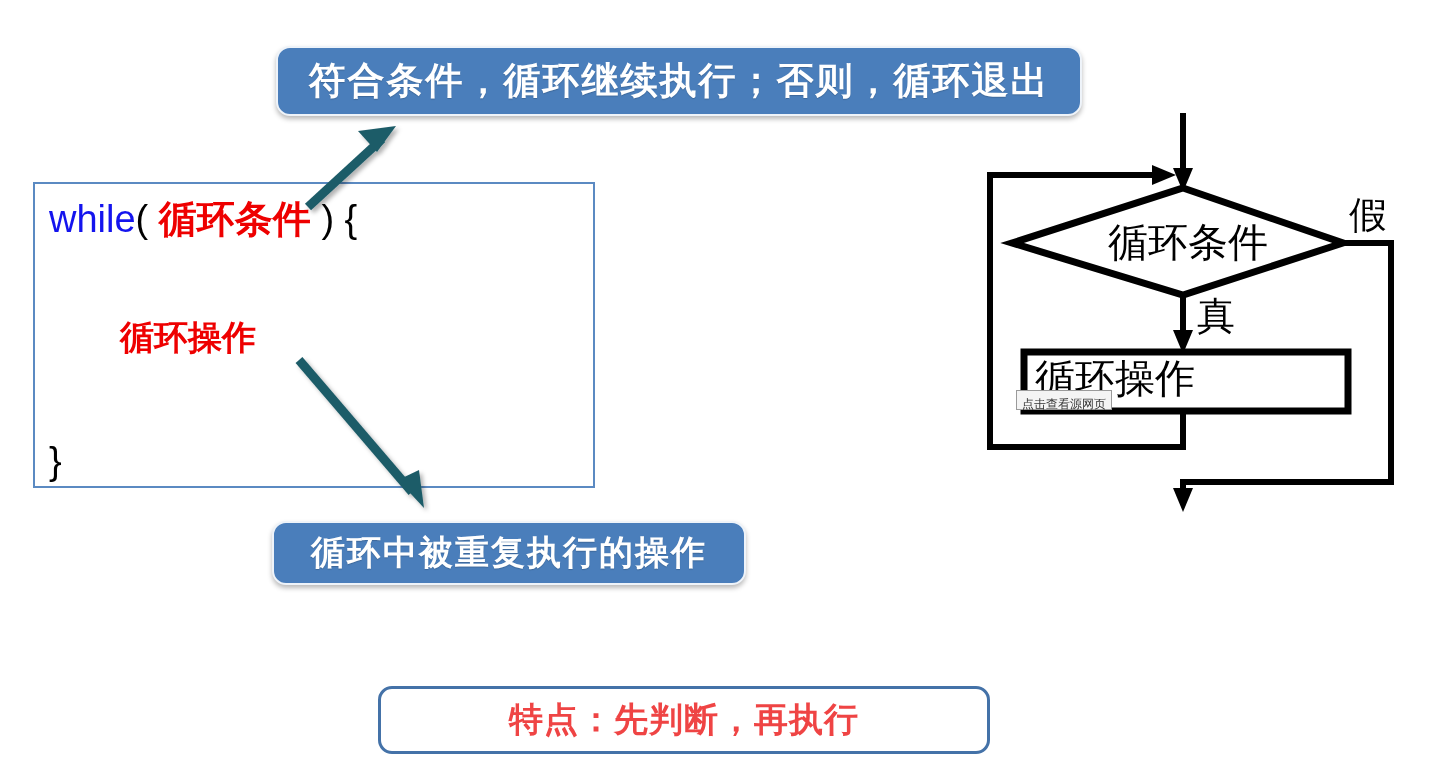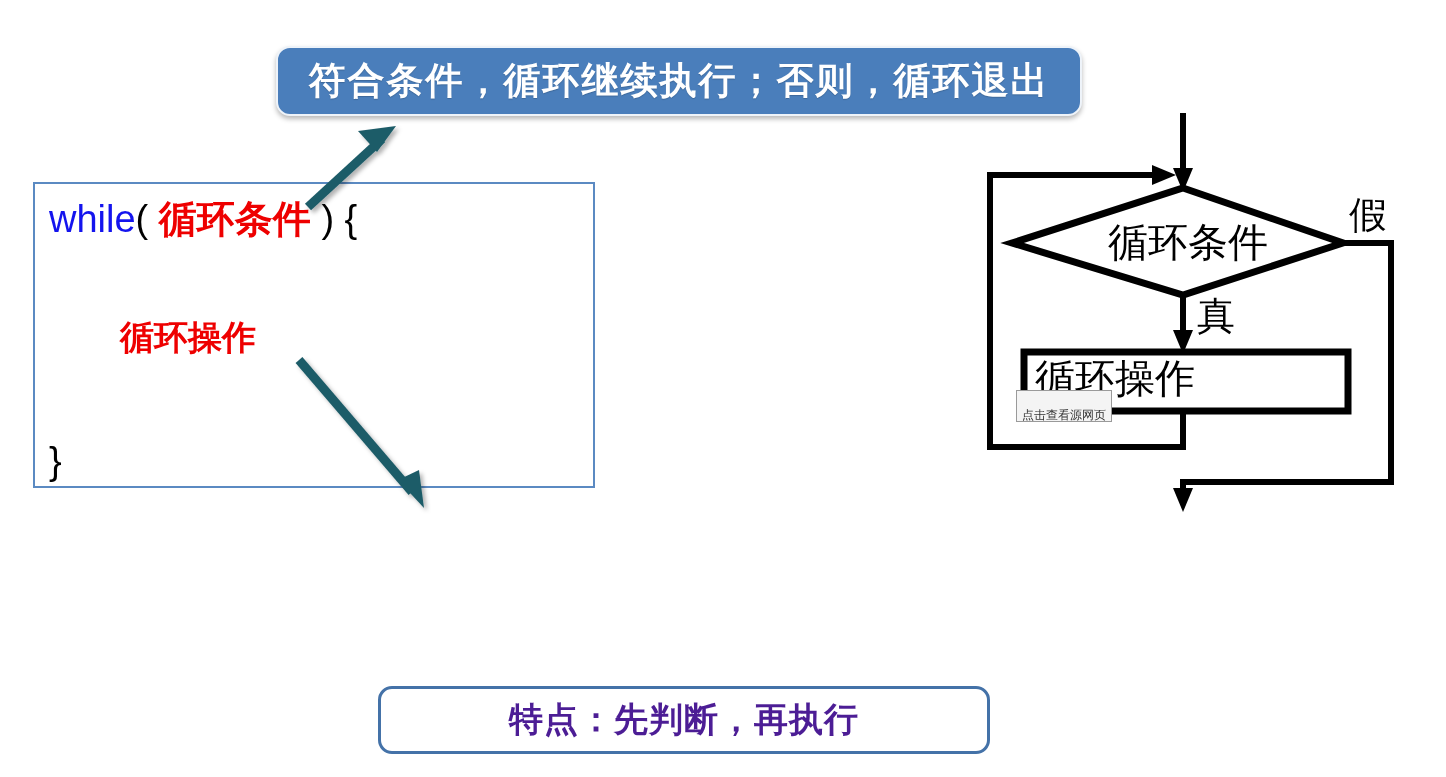--- a/index.html
+++ b/index.html
@@ -107,21 +107,21 @@
     height: 68px;
     box-sizing: border-box;
     border: 3px solid #4472a8;
     border-radius: 14px;
     background: #ffffff;
     display: flex;
     align-items: center;
     justify-content: center;
   }
   #summary-text {
-    color: #4c1d95;
+    color: #ef4444;
     font-weight: bold;
     font-size: 34px;
     letter-spacing: 1px;
     white-space: nowrap;
   }
 
   
   #arrows-layer, #flow-layer {
     position: absolute;
     left: 0;
@@ -162,39 +162,42 @@
     white-space: nowrap;
   }
 
   
   #source-tooltip {
     position: absolute;
     left: 1016px;
     top: 390px;
     height: 20px;
     box-sizing: border-box;
-    padding: 15px 5px;
+    padding: 4px 5px;
     background: #f4f4f4;
     border: 1px solid #9a9a9a;
     color: #333333;
     font-size: 12px;
     line-height: 18px;
     white-space: nowrap;
     font-family: "Liberation Sans", "DejaVu Sans", sans-serif;
   }
 </style>
 </head>
 <body>
 
 <div id="stage">
 
   <div id="callout-condition" class="callout">
     <span>符合条件，循环继续执行；否则，循环退出</span>
   </div>
 
+  <div id="callout-body" class="callout">
+    <span>循环中被重复执行的操作</span>
+  </div>
 
   <div id="code-box">
     <div id="code-line-while">
       <span class="kw-while">while</span><span class="punct">( </span><span class="red-cn">循环条件</span><span class="punct"> ) {</span>
     </div>
     <div id="code-line-op">
       <span class="red-cn">循环操作</span>
     </div>
     <div id="code-line-close">}</div>
   </div>

